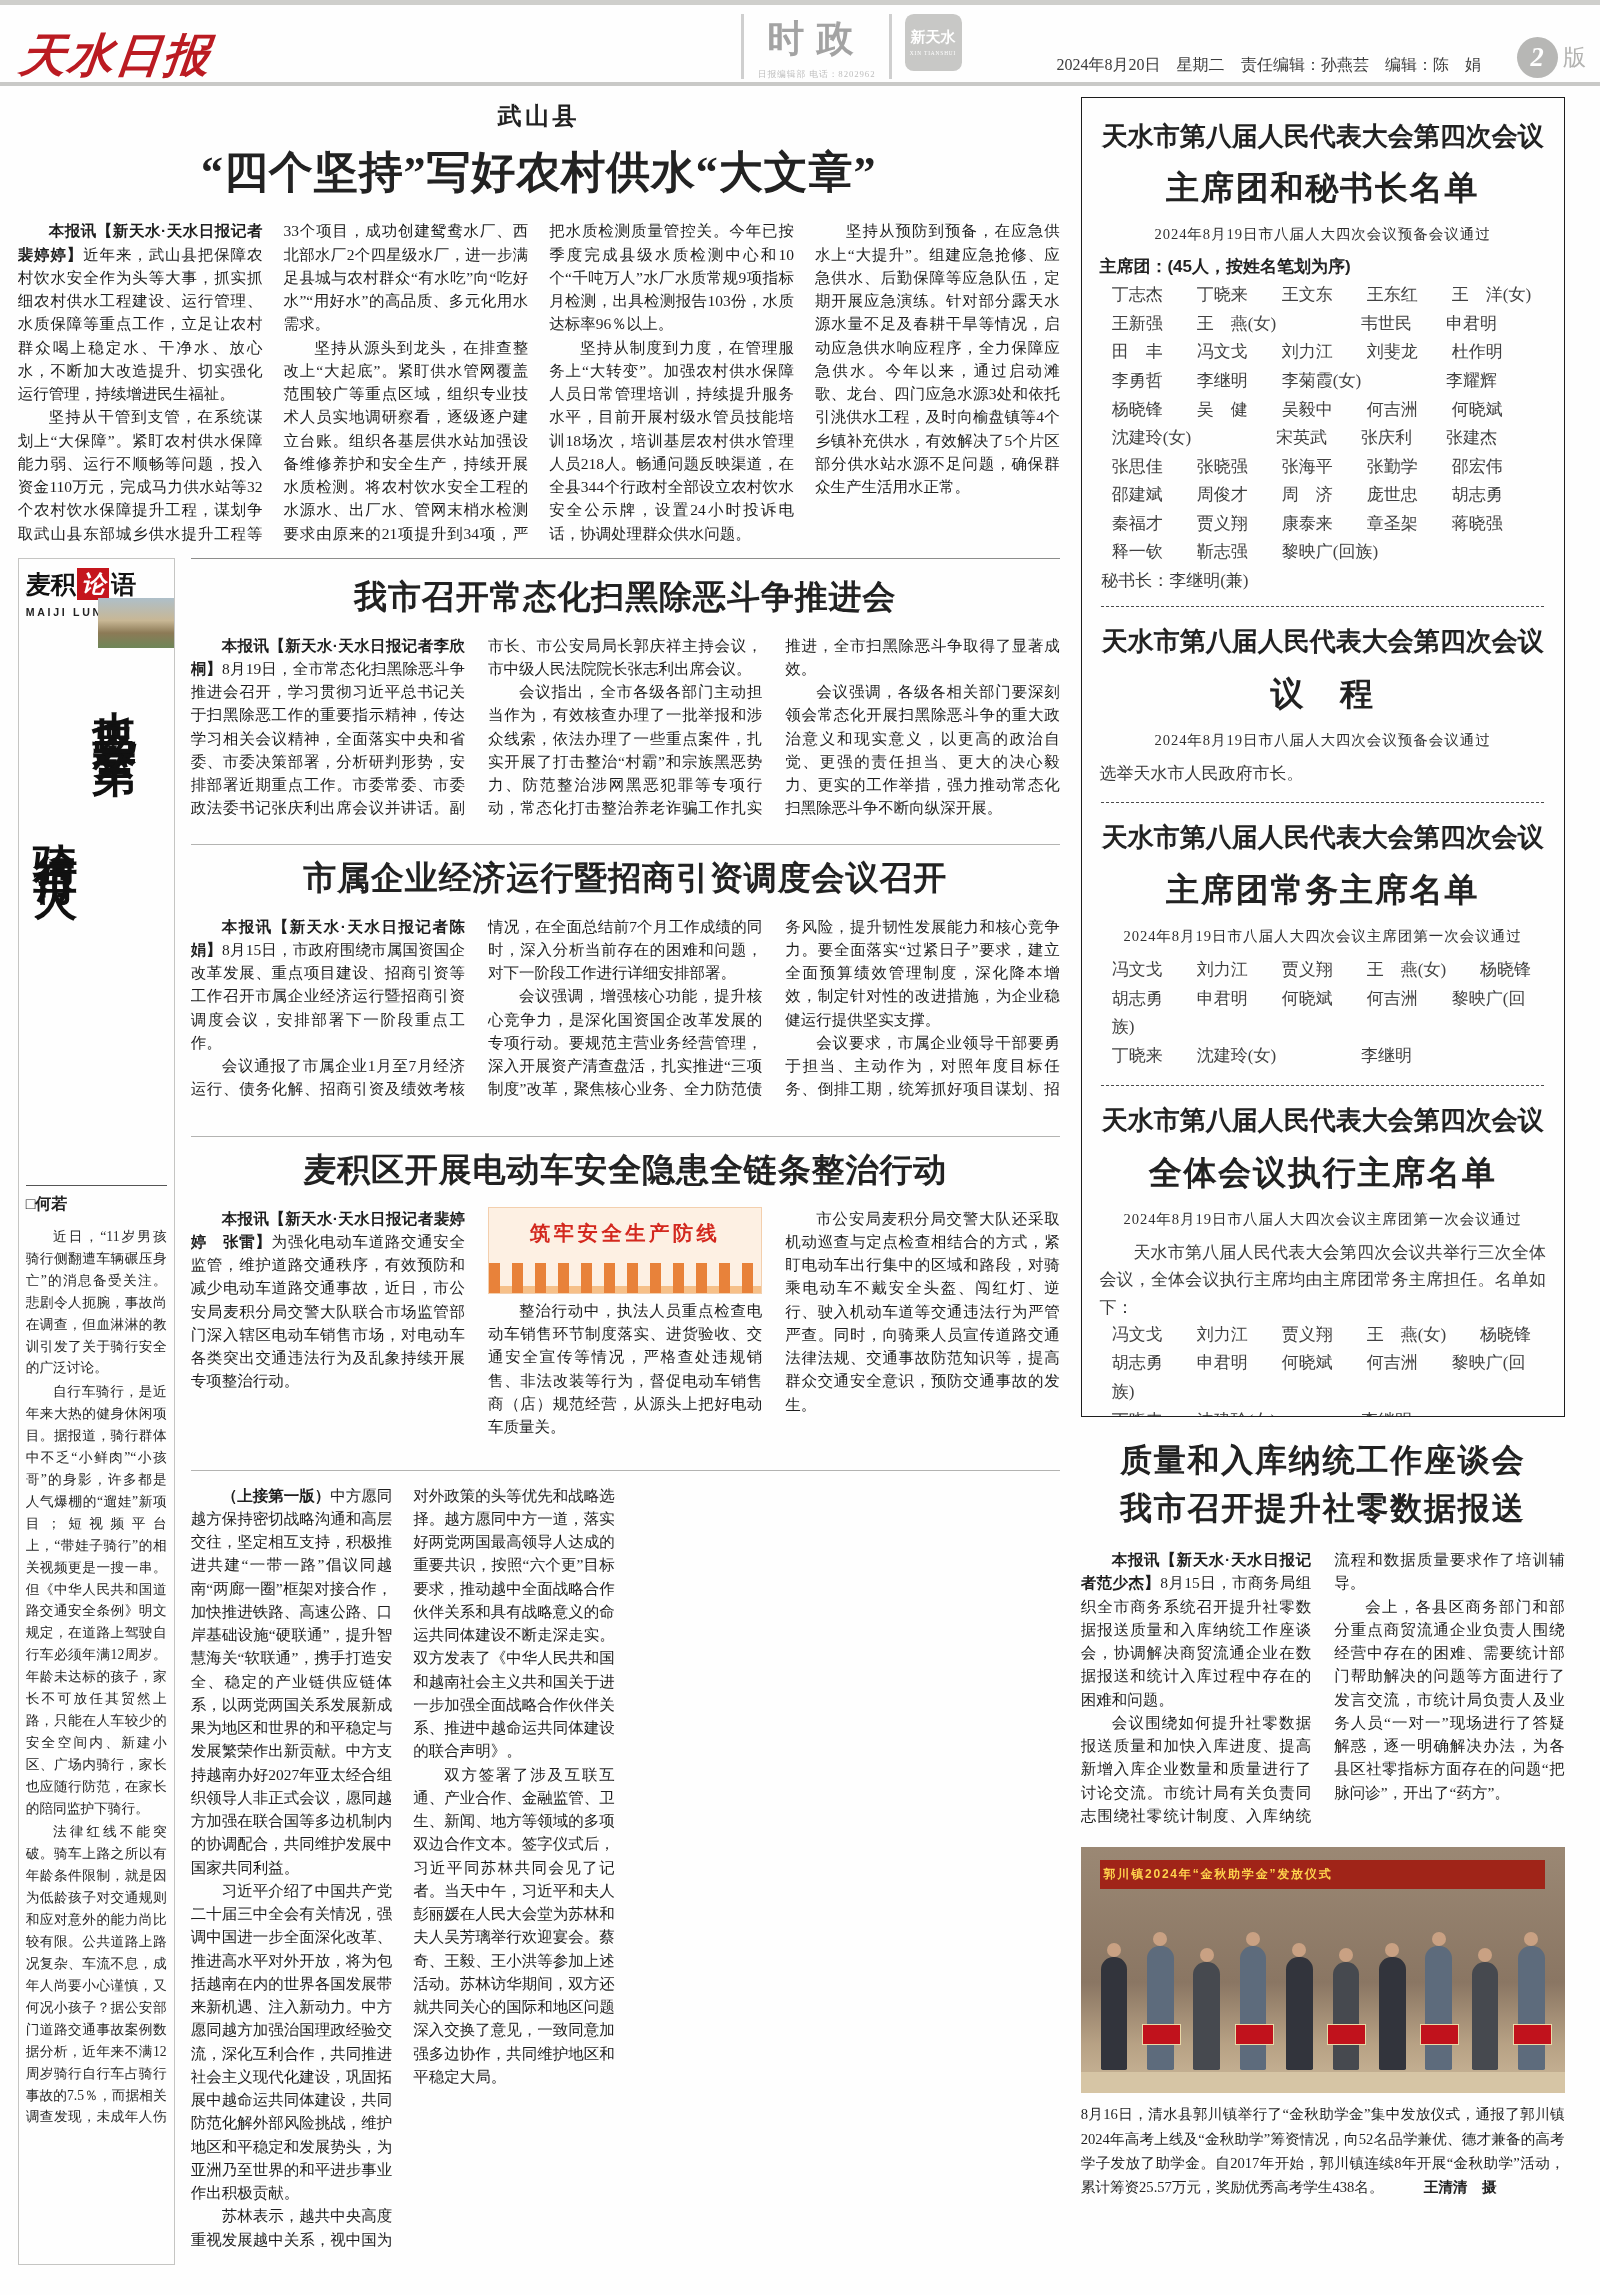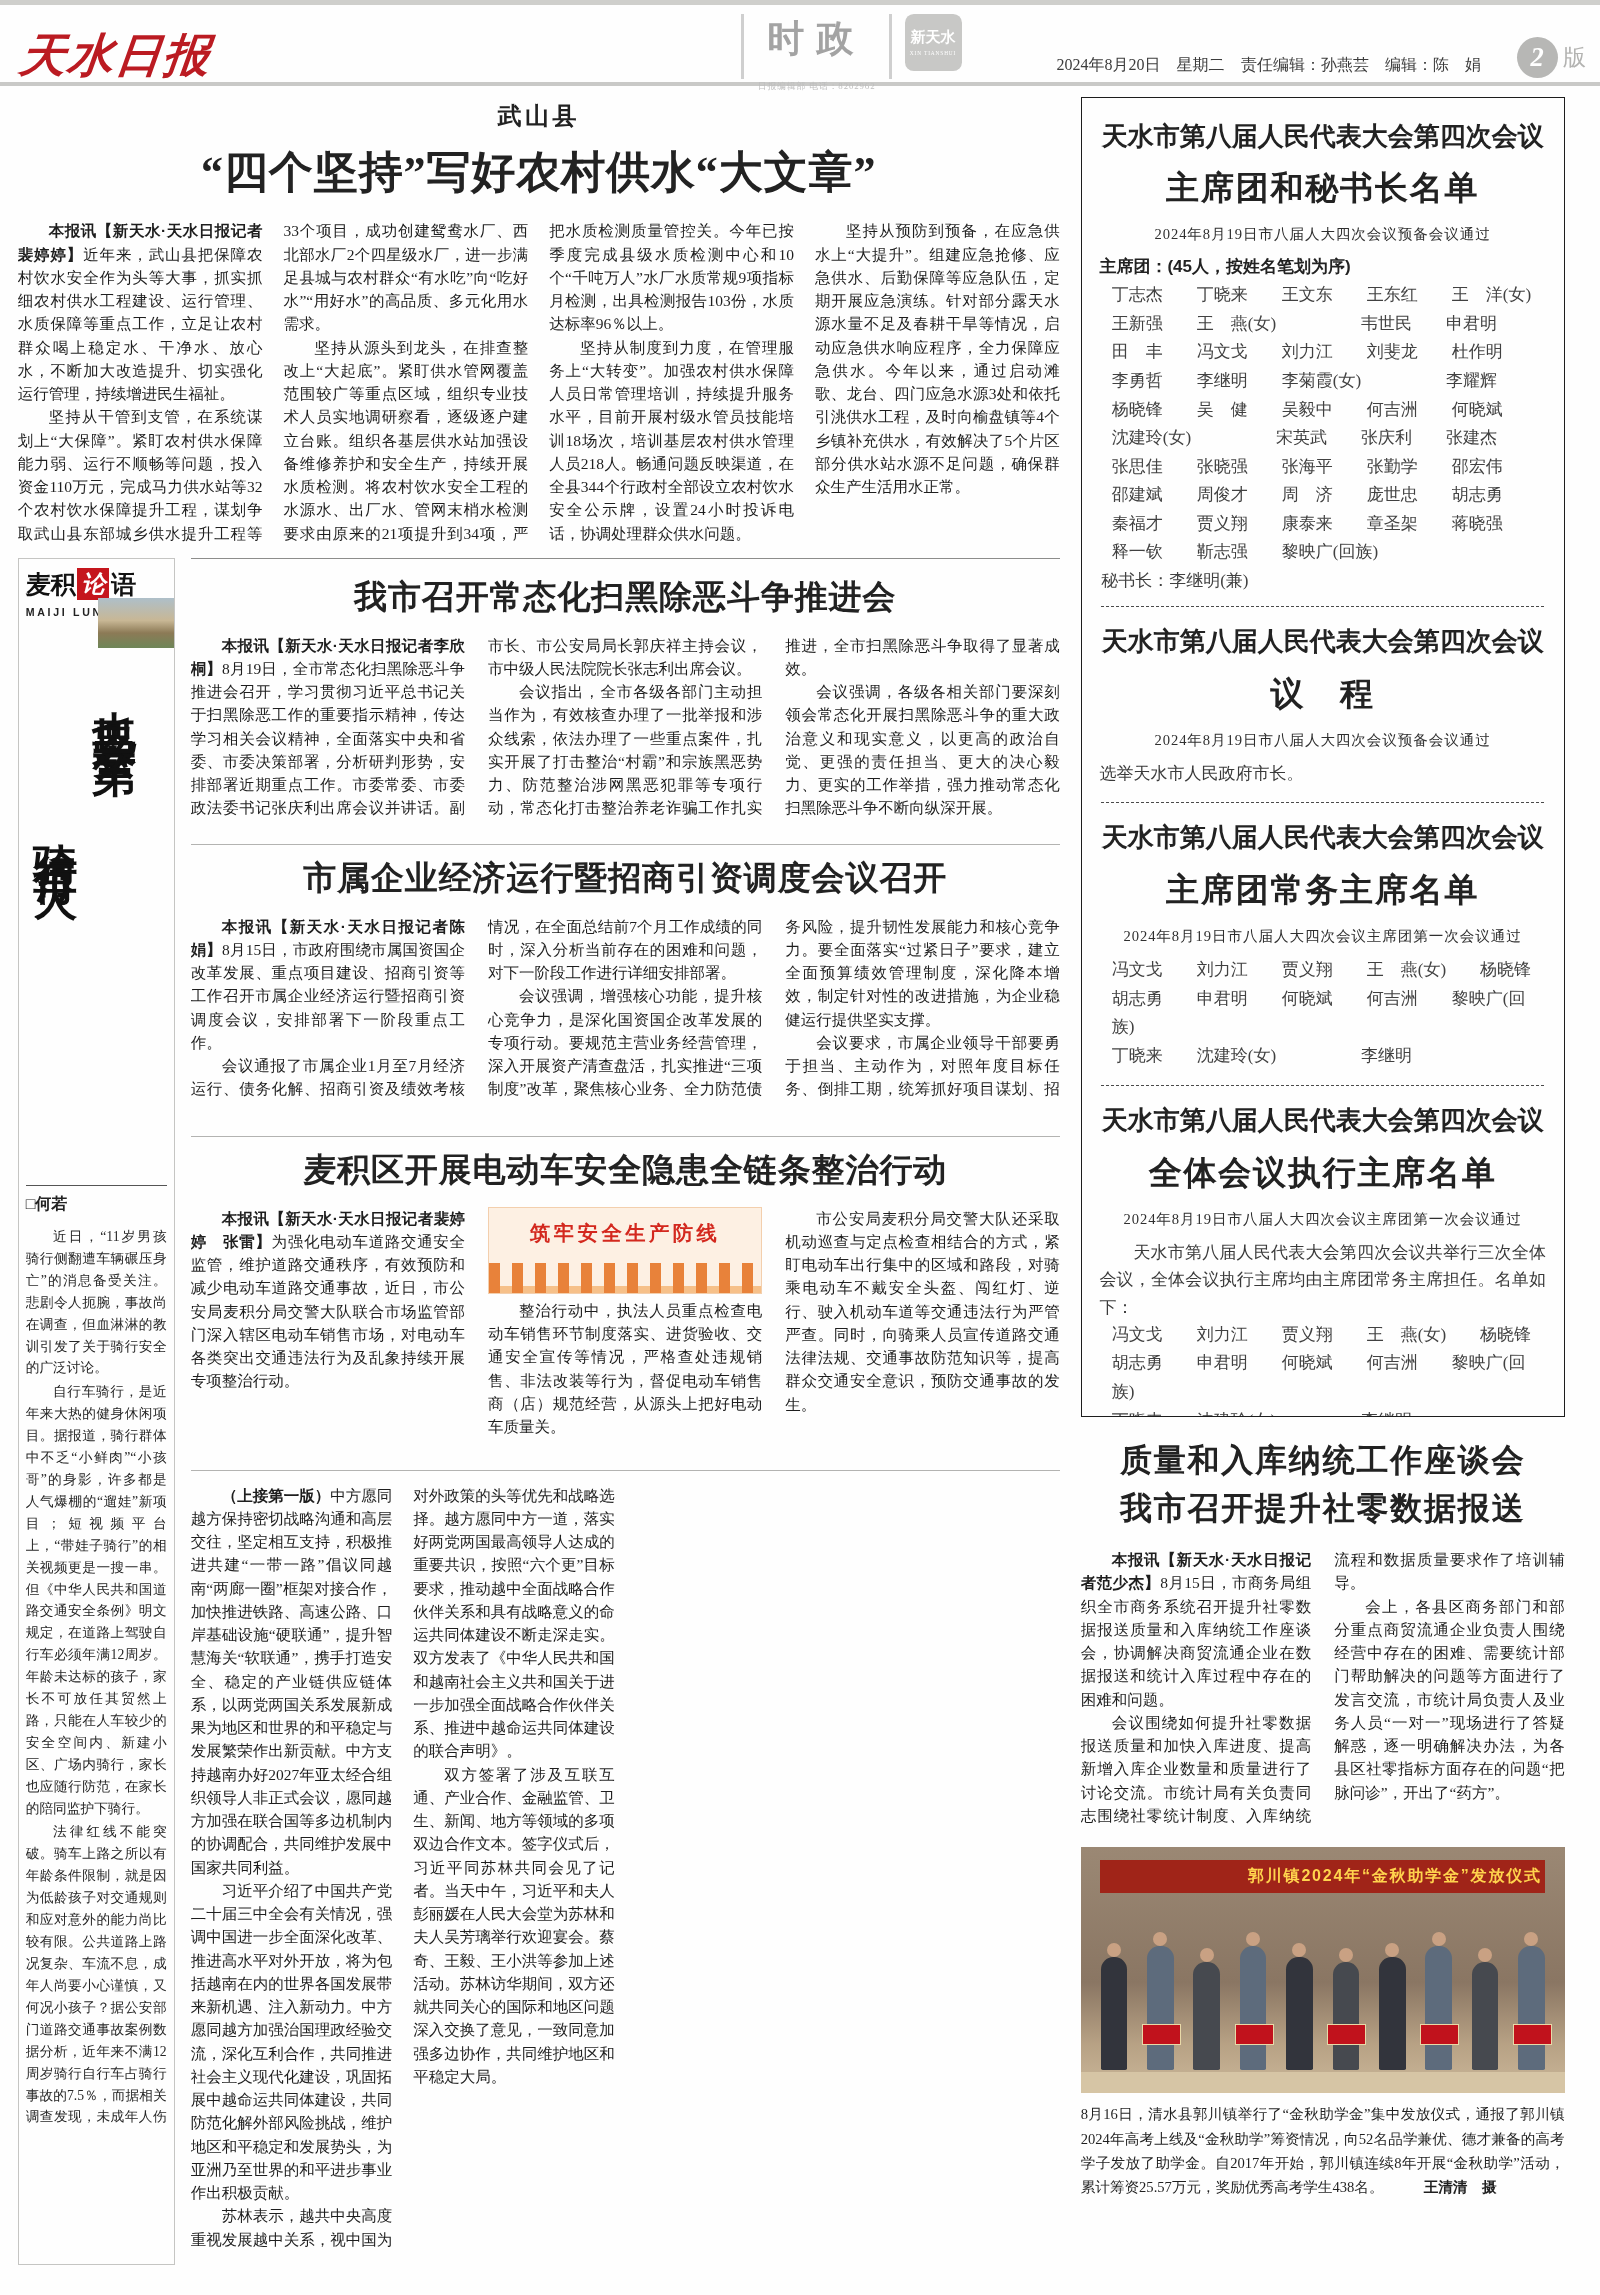--- a/index.html
+++ b/index.html
@@ -13,21 +13,21 @@
   .masthead { height:81px; position:relative; border-bottom:4.4px solid #c9c9c7; }
   .paper-logo {
     position:absolute; left:19.5px; top:19.5px; color:#bb1b22;
     font-size:46px; font-weight:bold; font-style:italic;
     font-family:"Liberation Serif",serif; transform:skewX(-6deg); letter-spacing:1.8px;
   }
   .section-block { position:absolute; left:741px; top:8.8px; display:flex; align-items:flex-start; }
   .vbar { width:2.7px; height:65px; background:#cfcfcf; }
   .section-mid { margin:0 14px; text-align:center; }
   .section-title { font-size:37px; color:#a3a3a3; letter-spacing:12.4px; font-weight:bold; font-family:"Liberation Serif",serif; }
-  .section-note { font-size:8.8px; color:#bdbdbd; margin-top:17px; letter-spacing:0.9px; }
+  .section-note { font-size:8.8px; color:#bdbdbd; margin-top:5px; letter-spacing:0.9px; }
   .stamp {
     width:57px; height:57px; background:#c8c8c6; border-radius:8.8px; margin-left:12.4px;
     display:flex; flex-direction:column; align-items:center; justify-content:center; color:#fff;
   }
   .stamp-cn { font-size:15px; font-weight:bold; font-family:"Liberation Sans",sans-serif; }
   .stamp-en { font-size:5.3px; letter-spacing:0.9px; margin-top:2.7px; }
   .dateline { position:absolute; right:119px; top:50px; font-size:16px; color:#3c3c3c; }
   .dateline span { margin-left:12.4px; }
   .page-badge { position:absolute; right:14px; top:32px; display:flex; align-items:center; }
   .badge-circle {
@@ -101,21 +101,21 @@
   .doc-body { font-size:17px; color:#3a3a3a; line-height:1.6; text-indent:2em; text-align:justify; }
   .doc-secretary { font-size:17px; color:#414141; margin-top:1.8px; padding-left:1.8px; }
 
   .social-art { margin-top:19.5px; }
   .headline-social { text-align:center; font-size:32px; font-weight:bold; line-height:1.5; letter-spacing:1.8px; }
   .social-body { column-count:2; column-gap:23px; height:287px; margin-top:16px; font-size:15.5px; }
 
   .photo-block { margin-top:12.4px; height:246px; position:relative; overflow:hidden;
     background:linear-gradient(180deg,#9b8874 0%,#8a7663 55%,#b7a184 80%,#cbb89a 100%); }
   .photo-banner { position:absolute; top:12.4px; left:4%; width:92%; background:#a02418; color:#ffd34d;
-    font-size:16px; font-weight:bold; font-family:"Liberation Sans",sans-serif; text-align:right;
+    font-size:12px; font-weight:bold; font-family:"Liberation Sans",sans-serif; text-align:left;
     padding:6.2px 3.5px; letter-spacing:1.8px; }
   .people { position:absolute; bottom:23px; left:0; right:0; display:flex; justify-content:space-evenly; align-items:flex-end; }
   .person { width:26.5px; height:113px; border-radius:12.4px 12.4px 1.8px 1.8px; background:#32343c; position:relative; }
   .person:nth-child(2n) { background:#5d6b7c; height:124px; }
   .person:nth-child(3n) { background:#46494f; height:108px; }
   .person::before { content:""; position:absolute; top:-14px; left:6.2px; width:14px; height:14px; border-radius:50%; background:#c9a183; }
   .person:nth-child(2n)::after { content:""; position:absolute; bottom:25px; left:-5.3px; width:37px; height:19.5px; background:#c1121c; border:1.8px solid #e8d9a8; }
   .photo-floor { position:absolute; bottom:0; left:0; right:0; height:21px; background:#d6c5a5; }
   .photo-caption { margin-top:8.8px; font-size:14.6px; line-height:1.66; text-align:justify; color:#1f1f1f; }
   .photo-caption .cap-text { text-indent:2em; display:inline; }

